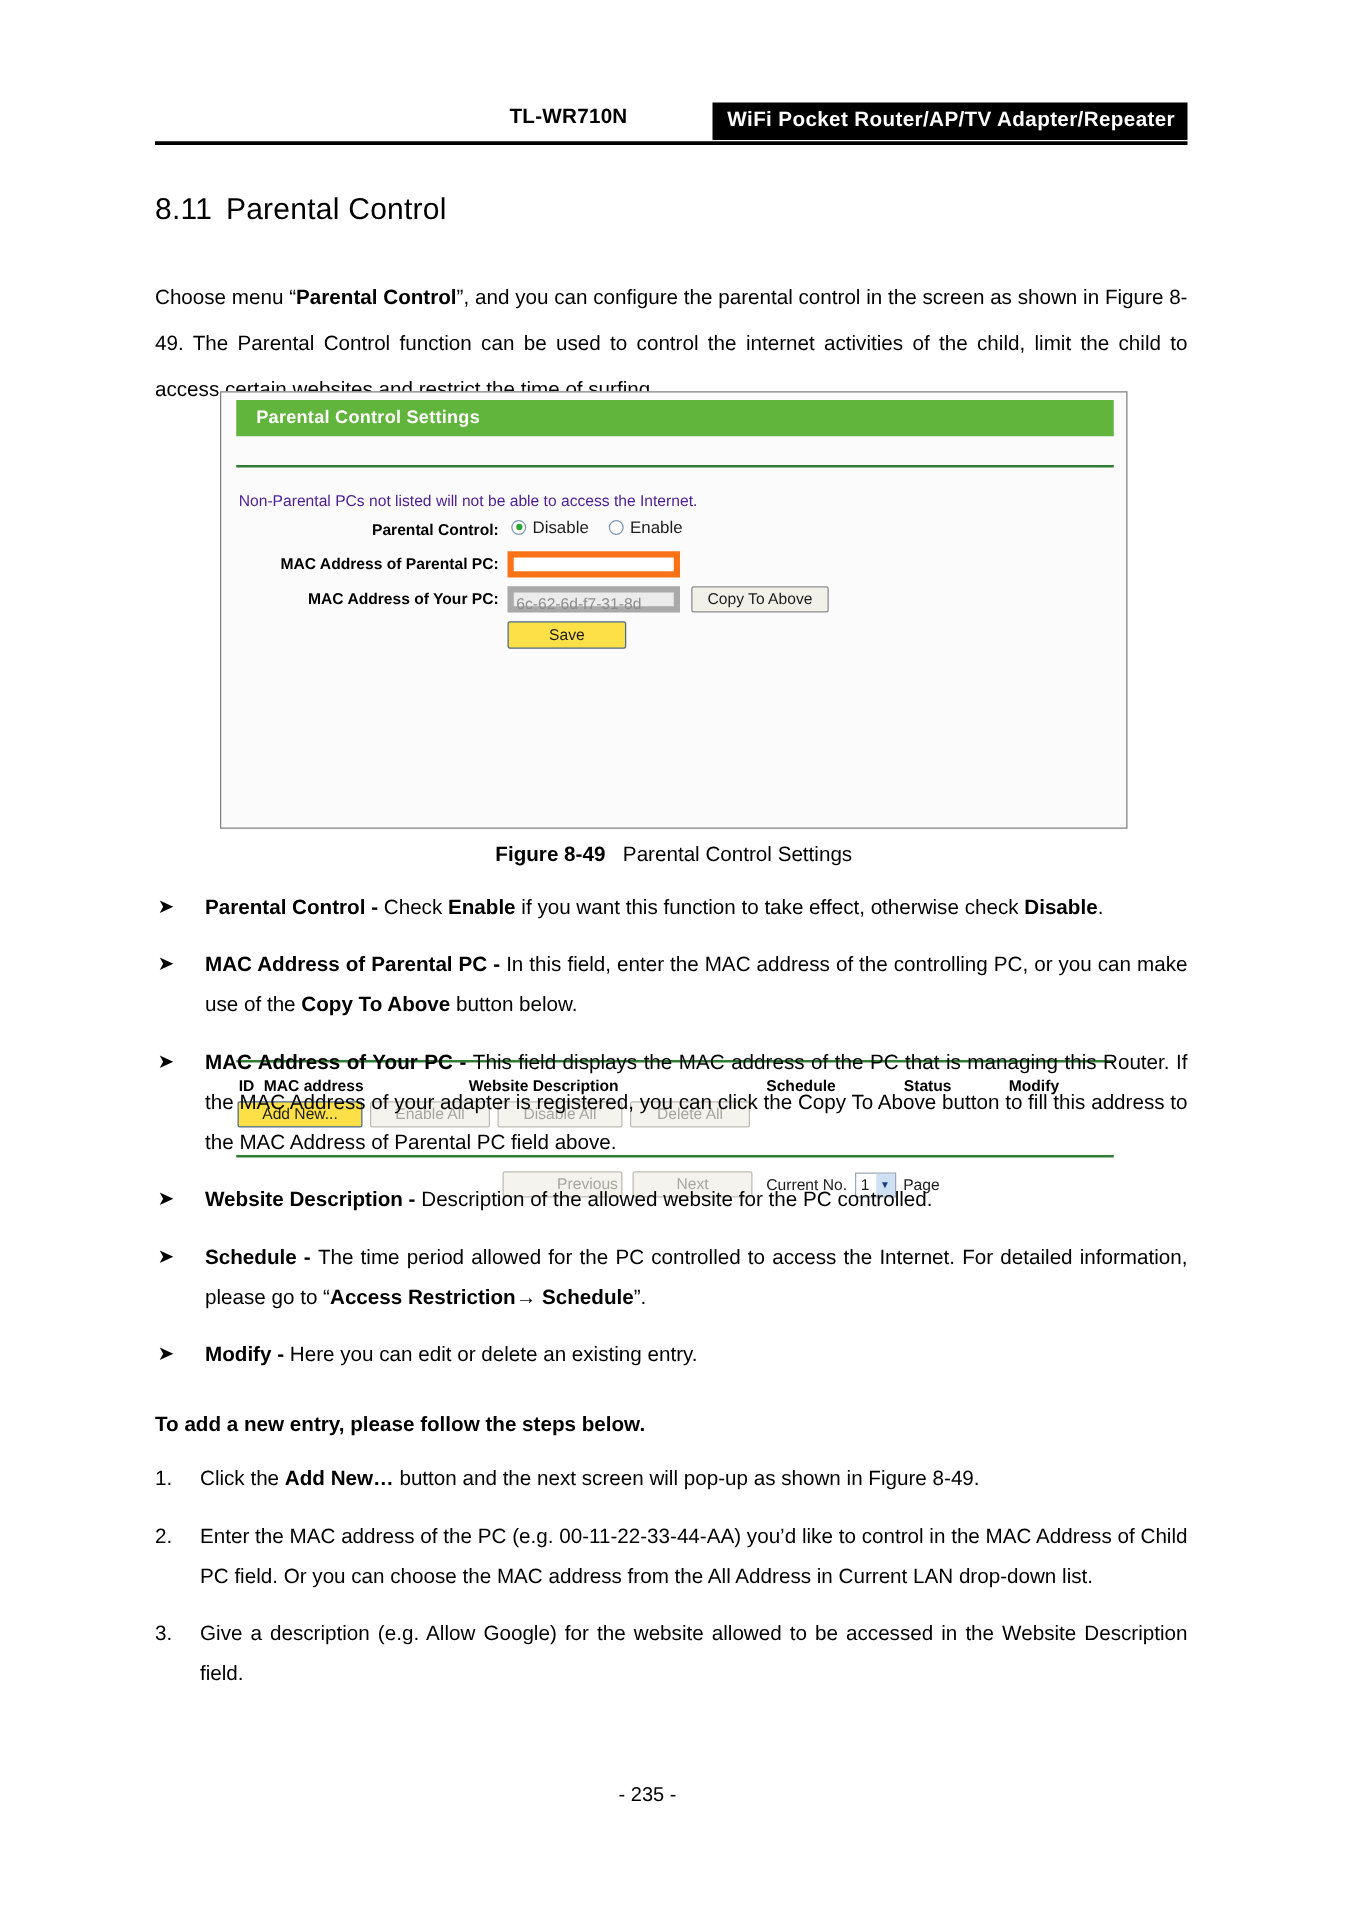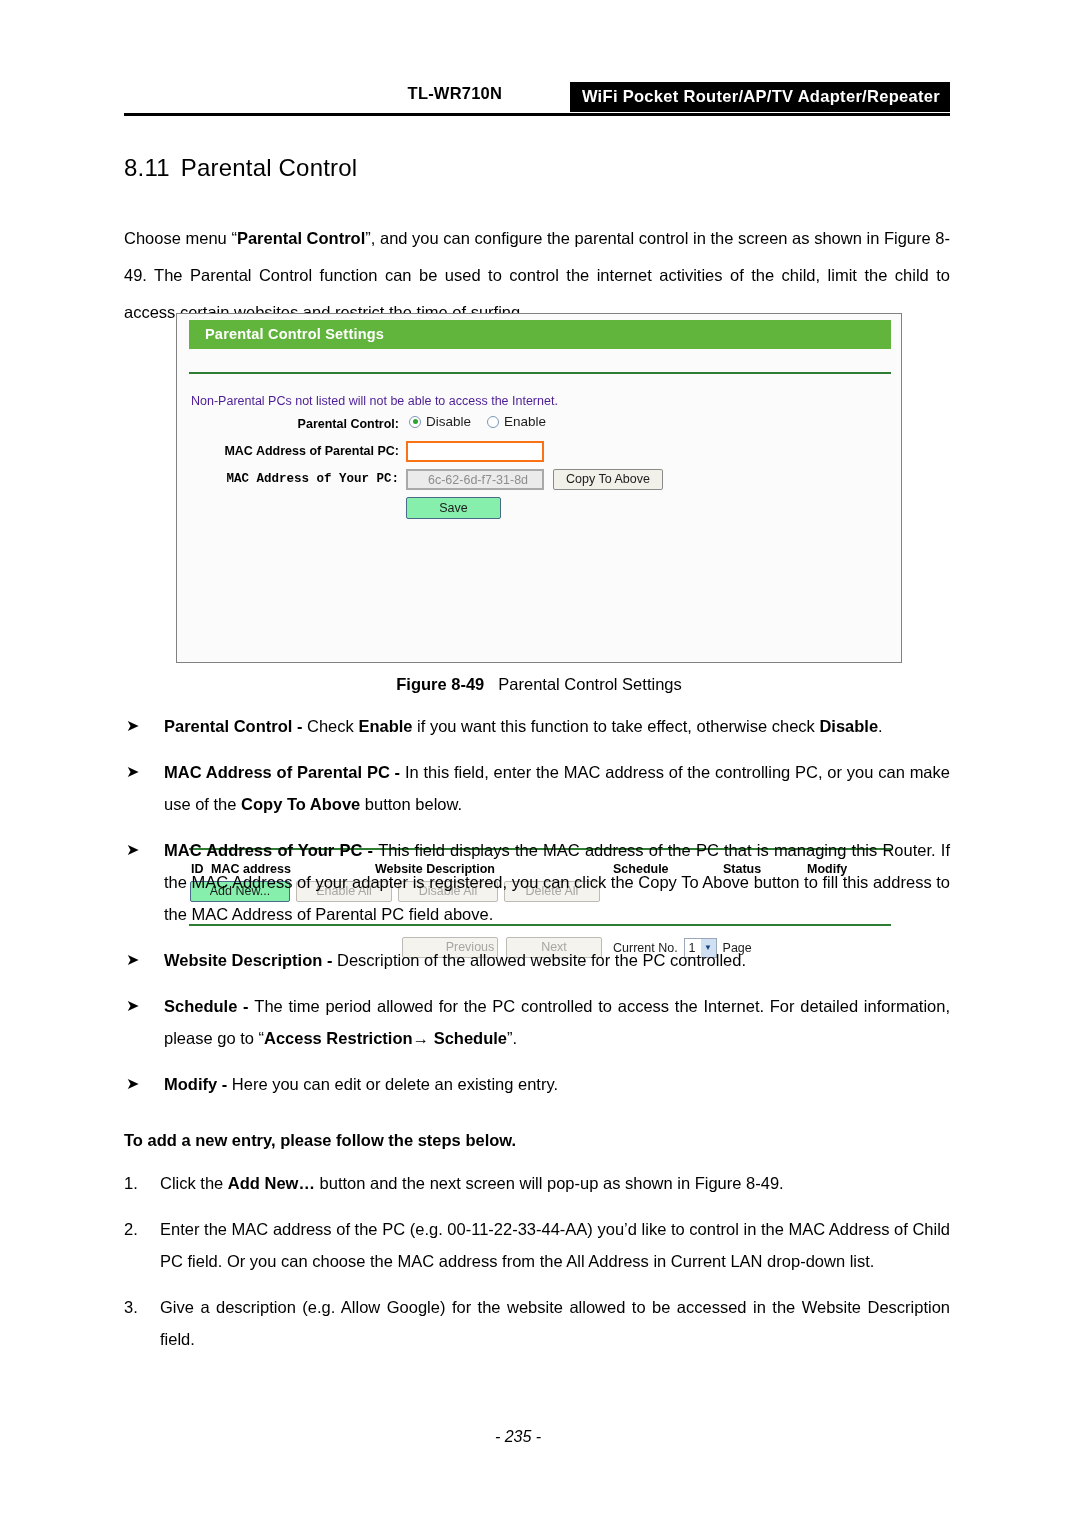--- a/index.html
+++ b/index.html
@@ -125,21 +125,21 @@
   .ui-label {
     position: absolute;
     font-size: 12.5px;
     font-weight: bold;
     text-align: right;
     color: #000000;
     white-space: nowrap;
   }
   .lbl-pc   { left: 14px; top: 103px; width: 208px; }
   .lbl-mac1 { left: 14px; top: 130px; width: 208px; }
-  .lbl-mac2 { left: 14px; top: 158px; width: 208px; font-family: Liberation Mono, monospace; }
+  .lbl-mac2 { left: 14px; top: 158px; width: 208px; }
 
   .radio-group {
     position: absolute;
     left: 232px;
     top: 100px;
     display: flex;
     align-items: center;
     gap: 16px;
   }
   .radio-opt {
@@ -164,43 +164,43 @@
     left: 2.5px; top: 2.5px;
     width: 5px; height: 5px;
     border-radius: 50%;
     background: #2aa531;
   }
 
   .txt-input {
     position: absolute;
     box-sizing: border-box;
     height: 21px;
-    border: 2px solid #f97316;
+    border: 5px solid #f97316;
     background: #ffffff;
     font-size: 12.5px;
     line-height: 19px;
-    padding-left: 20px;
+    padding-left: 2px;
     color: #8d8d8d;
   }
   .in-parental { left: 229px; top: 127px; width: 138px; }
   .in-yourpc   { left: 229px; top: 155px; width: 138px; background: #ebebeb; border-color: #a9a9a9; }
 
   .btn {
     position: absolute;
     box-sizing: border-box;
     border: 1px solid #8a8a8a;
     background: #f1f0e9;
     font-size: 12.5px;
     color: #1c1c1c;
     text-align: center;
     line-height: 19px;
     height: 21px;
     border-radius: 2px;
   }
-  .btn.strong { border-color: #4a6a8a; background: #86efac; }
+  .btn.strong { border-color: #4a6a8a; background: #fde047; }
   .btn.disabled { color: #a8a6a0; border-color: #bdbbb4; background: #f4f3ee; }
 
   .btn-copy { left: 376px; top: 155px; width: 110px; }
   .btn-save { left: 229px; top: 183px; width: 95px; height: 22px; line-height: 20px; }
 
   
   .tbl-head { position: absolute; top: 548px; font-size: 12.5px; font-weight: bold; }
   .th-id     { left: 14px; }
   .th-mac    { left: 34px; }
   .th-desc   { left: 198px; }
@@ -311,21 +311,20 @@
   .step b { font-weight: bold; }
 
   
   .page-footer {
     position: absolute;
     left: 0;
     top: 1428px;
     width: 1036px;
     text-align: center;
     font-size: 16px;
-    font-style: italic;
   }
 </style>
 </head>
 <body>
 
 <div class="page-header">
   <span class="model">TL-WR710N</span>
   <span class="product-box">WiFi Pocket Router/AP/TV Adapter/Repeater</span>
 </div>
 <div class="header-rule"></div>

